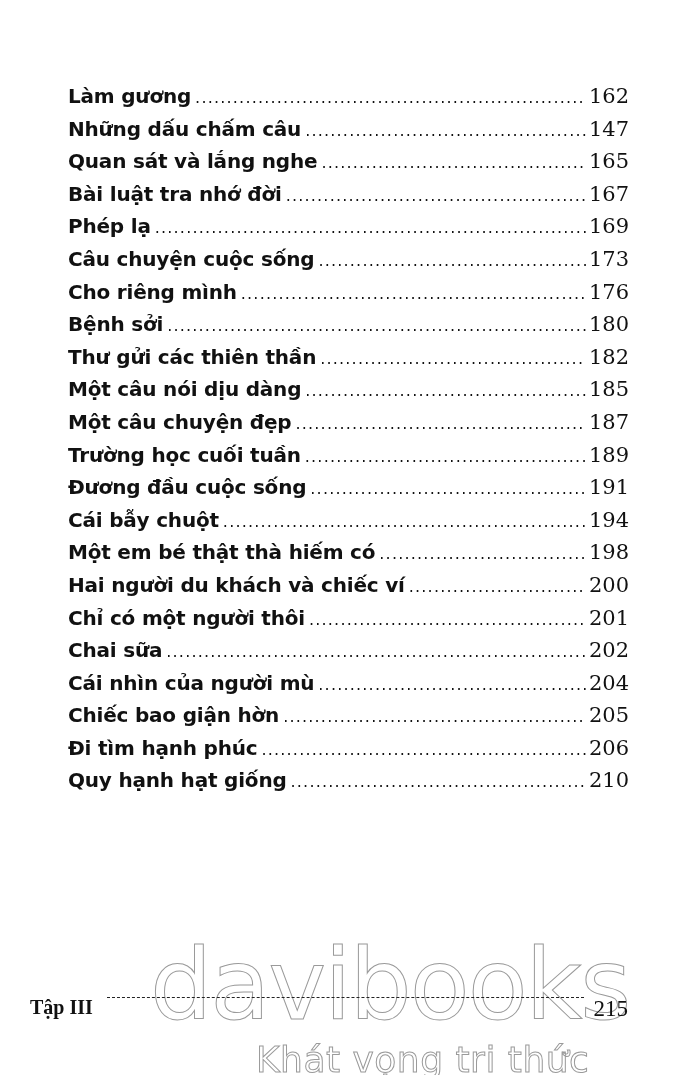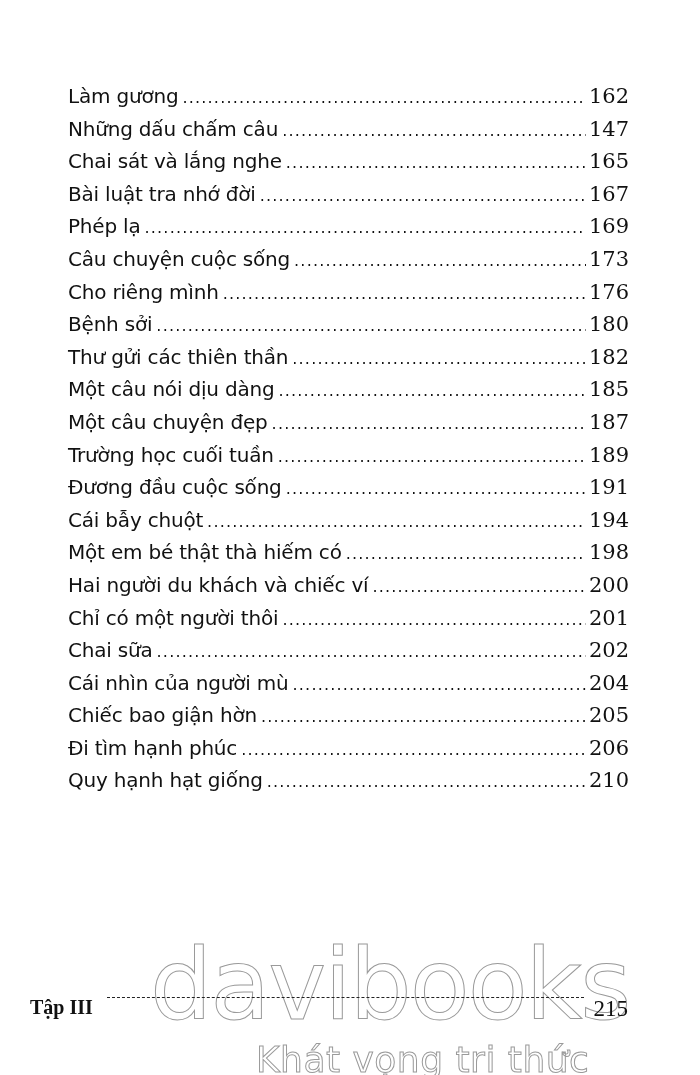--- a/index.html
+++ b/index.html
@@ -25,20 +25,21 @@
       display: flex;
       align-items: baseline;
       height: 32.6px;
       font-size: 20px;
       line-height: 32.6px;
       white-space: nowrap;
     }
     .toc-title {
       flex: 0 0 auto;
       letter-spacing: -0.2px;
+      font-weight: bold;
     }
     .toc-leader {
       flex: 1 1 auto;
       overflow: hidden;
       margin: 0 3px 0 4px;
       letter-spacing: 1.2px;
       font-size: 16px;
     }
     .toc-leader::before {
       content: "..........................................................................................................................................................";
@@ -116,21 +117,21 @@
       <span class="toc-title">Làm gương</span>
       <span class="toc-leader"></span>
       <span class="toc-page">162</span>
     </div>
   <div class="toc-row">
       <span class="toc-title">Những dấu chấm câu</span>
       <span class="toc-leader"></span>
       <span class="toc-page">147</span>
     </div>
   <div class="toc-row">
-      <span class="toc-title">Chai sát và lắng nghe</span>
+      <span class="toc-title">Quan sát và lắng nghe</span>
       <span class="toc-leader"></span>
       <span class="toc-page">165</span>
     </div>
   <div class="toc-row">
       <span class="toc-title">Bài luật tra nhớ đời</span>
       <span class="toc-leader"></span>
       <span class="toc-page">167</span>
     </div>
   <div class="toc-row">
       <span class="toc-title">Phép lạ</span>

